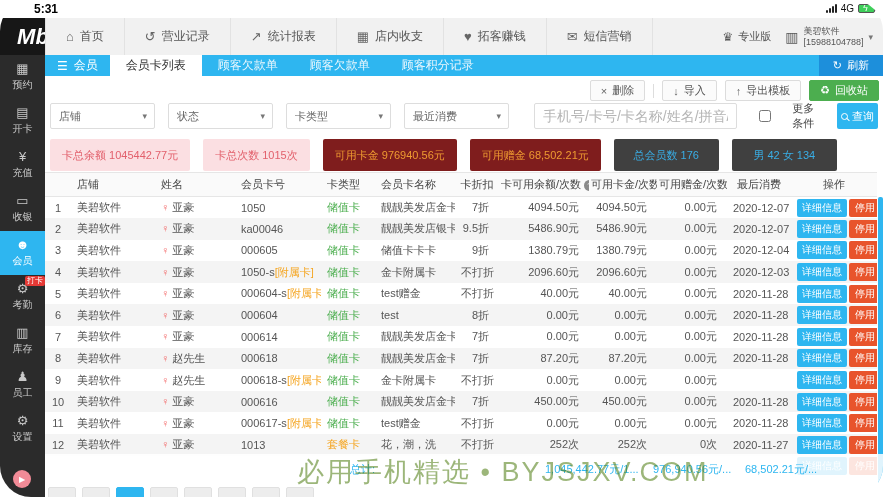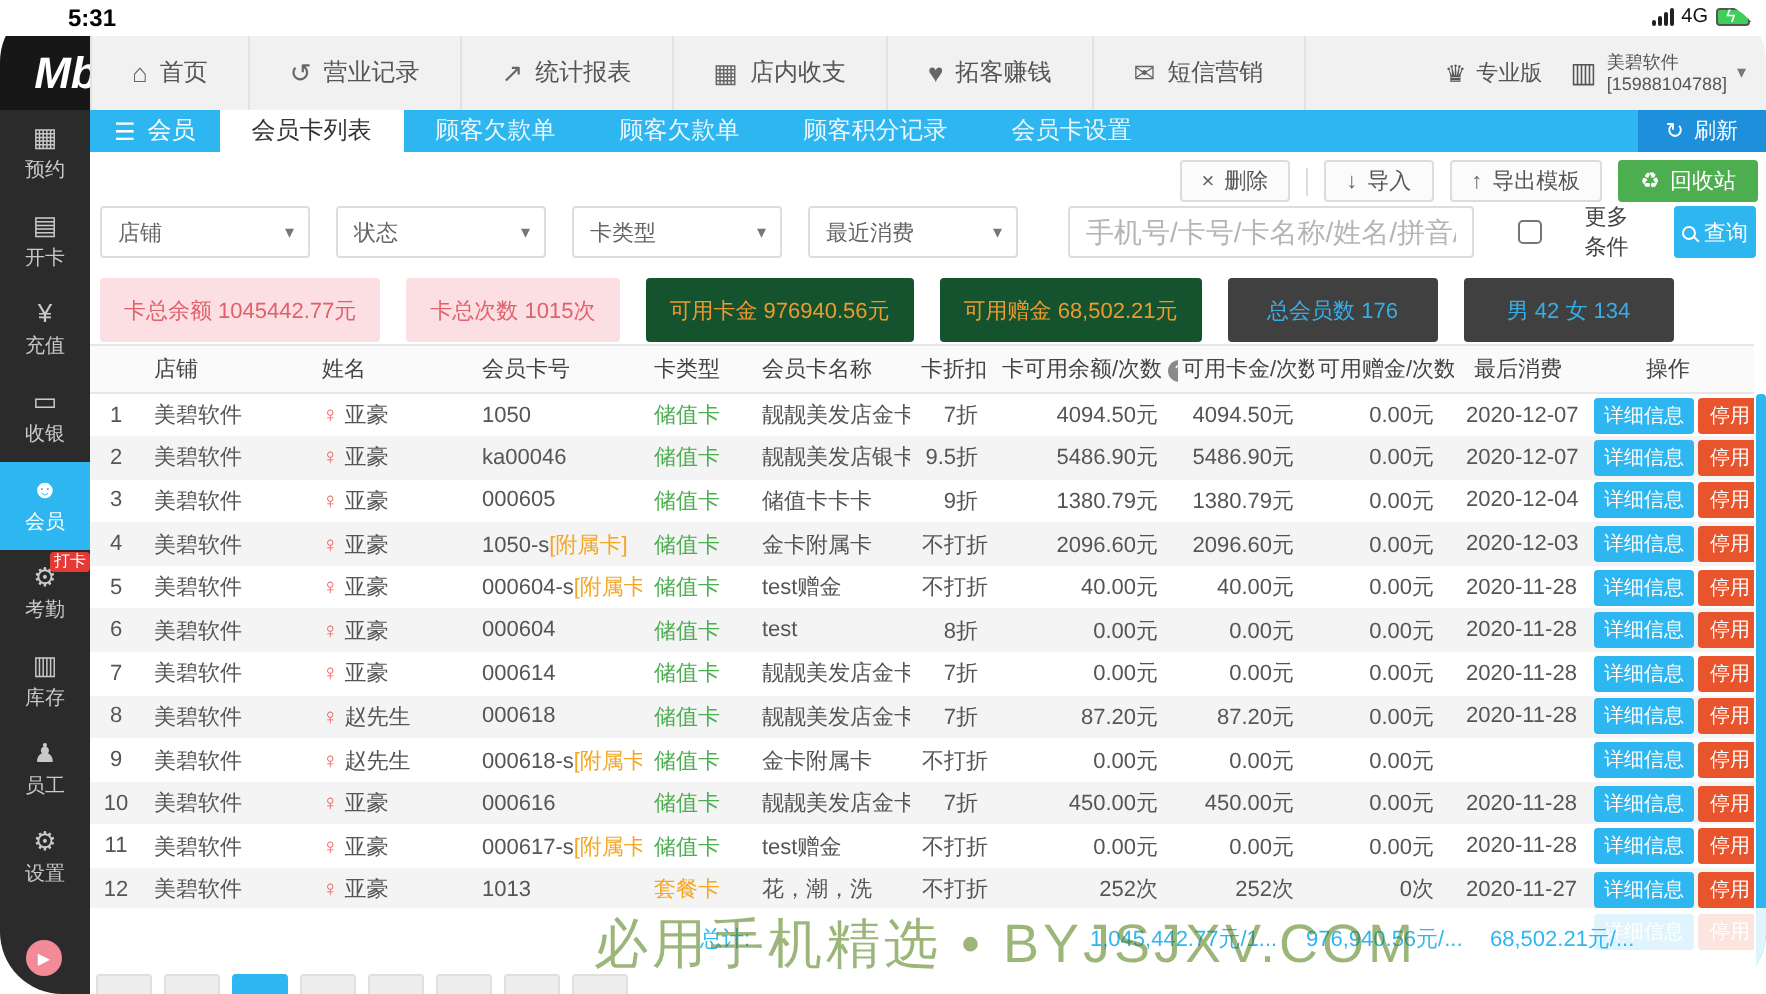--- a/index.html
+++ b/index.html
@@ -66,21 +66,21 @@
   .search-input::placeholder { color:#b5b5b5; }
   .more-wrap { display:flex; align-items:center; gap:21px; margin-left:22px; font-size:11px; color:#444; }
   .more-wrap input { width:12px; height:12px; cursor:pointer; }
   .query-btn { margin-left:12px; width:48px; height:26px; background:#2eb6f0; border:none; border-radius:2px; color:#fff; font-size:11px; display:flex; align-items:center; justify-content:center; gap:4px; cursor:pointer; }
   .mag { display:inline-block; width:7px; height:7px; border:1px solid #fff; border-radius:50%; position:relative; }
   .mag::after { content:""; position:absolute; width:4px; height:1px; background:#fff; transform:rotate(45deg); right:-3px; bottom:-1px; }
 
   .stats { position:absolute; top:63px; left:5px; display:flex; gap:13px; }
   .stat { height:24px; min-width:105px; padding:16px 12px; display:flex; align-items:center; justify-content:center; font-size:11px; border-radius:2px; white-space:nowrap; }
   .stat.pink { background:#fbdfe2; color:#e2606c; }
-  .stat.cream { background:#14532d; color:#ee9a31; }
+  .stat.cream { background:#7f1d1d; color:#ee9a31; }
   .stat.blue { background:#404040; color:#39aee6; }
 
   
   .table-wrap { position:absolute; top:96px; left:0; width:838px; }
   table { border-collapse:collapse; table-layout:fixed; width:832px; font-size:11px; color:#555; }
   thead th { height:24px; background:#fafafa; border-top:1px solid #e6e6e6; border-bottom:1px solid #e6e6e6; font-weight:normal; color:#444; text-align:left; padding:0 6px; white-space:nowrap; overflow:hidden; }
   thead th.c { text-align:center; padding:0 2px; }
   tbody td { height:21.6px; padding:0 6px; white-space:nowrap; overflow:hidden; }
   tbody tr:nth-child(even) { background:#f4f4f4; }
   td.r, th.r { text-align:right; padding-right:10px; }
@@ -218,21 +218,20 @@
   <div class="bluebar">
     <div class="menu-toggle">
       <span>☰</span>
       <span>会员</span>
     </div>
     <div class="tabs" id="tabs">
         <div class="tab active">会员卡列表</div>
         <div class="tab">顾客欠款单</div>
         <div class="tab">顾客欠款单</div>
         <div class="tab">顾客积分记录</div>
-        <div class="tab">会员卡设置</div>
       </div>
     <button class="refresh">
       <span>↻</span>
       <span>刷新</span>
     </button>
   </div>
 
   <div class="content">
 
     <div class="toolbar">

